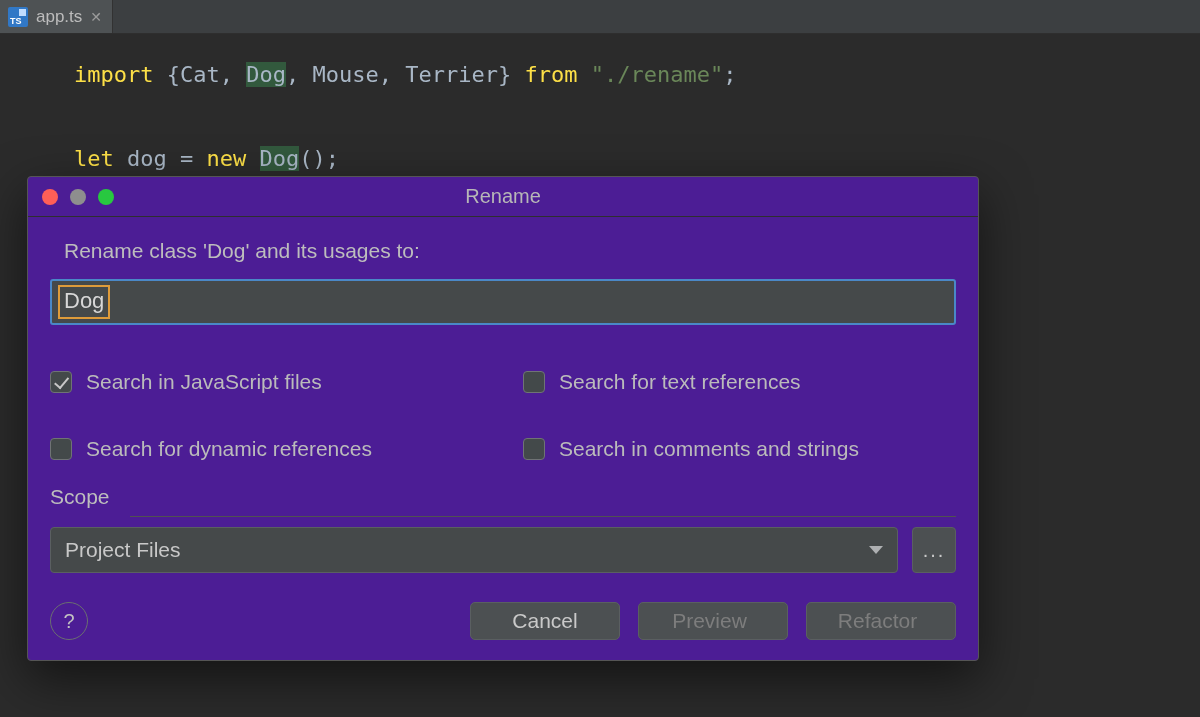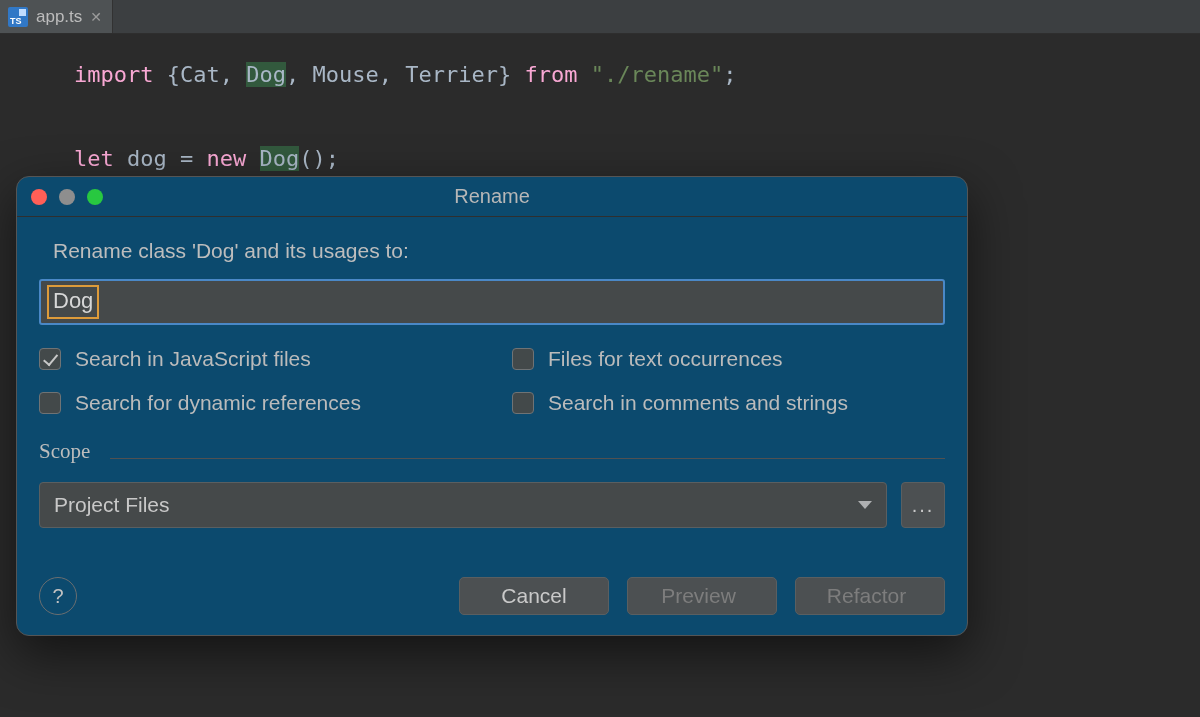--- a/index.html
+++ b/index.html
@@ -48,34 +48,34 @@
   
   .editor {
     background: #2b2b2b;
     padding: 20px 20px 20px 74px;
     font-family: "Menlo","Consolas",monospace;
     font-size: 22px;
     line-height: 42px;
     white-space: pre;
     color: #a9b7c6;
   }
-  .kw { color: #f9a8d4; }
+  .kw { color: #fde047; }
   .id { color: #a9b7c6; }
   .hi { background: #32593d; }
   .str { color: #6a8759; }
   .br { color: #a9b7c6; }
 
   
   .dialog {
     position: absolute;
-    left: 16px; top: 176px;
+    left: 27px; top: 176px;
     width: 952px;
-    background: #0c4a6e;
+    background: #4c1d95;
     border: 1px solid #555;
-    border-radius: 13px;
+    border-radius: 4px;
     box-shadow: 0 18px 50px rgba(0,0,0,.55);
     color: #bbbbbb;
     font-size: 21px;
   }
   .titlebar {
     height: 40px;
     display: flex; align-items: center;
     position: relative;
     border-bottom: 1px solid #2f2f2f;
   }
@@ -104,32 +104,32 @@
     outline:none;
     min-width: 10px;
   }
   .checks {
     display:grid;
     grid-template-columns: 1fr 1fr;
     row-gap: 20px; column-gap: 40px;
     margin-bottom: 24px;
     font-size:21px;
   }
-  .check { display:flex; align-items:center; gap:14px; cursor:pointer;}
+  .check { display:flex; align-items:center; gap:14px; cursor:pointer;margin-top:23px;}
   .cbox {
     width:22px;height:22px;border:1.5px solid #6f7375;border-radius:4px;
     background:#43494a;display:flex;align-items:center;justify-content:center;
     flex:0 0 22px;
   }
   .cbox.checked::after{
     content:""; width:6px;height:12px;border:solid #c8c8c8;border-width:0 2.5px 2.5px 0;
     transform: rotate(40deg) translateY(-1px);
   }
   .scope-label{font-size:21px;color:#bdbdbd;margin-bottom:2px;display:block;}
-  .scope-row{display:flex;align-items:flex-end;gap:14px;margin-bottom:45px;}
+  .scope-row{display:flex;align-items:flex-end;gap:14px;margin-bottom:25px;}
   .select{
     flex:1;display:flex;align-items:center;justify-content:space-between;
     background:#45494a;border:1px solid #5a5f61;border-radius:4px;
     padding:10px 14px;font-size:21px;color:#c8c8c8;
   }
   .sel-caret{
     width:0;height:0;border-left:7px solid transparent;border-right:7px solid transparent;
     border-top:8px solid #aeb0b2;
   }
   .more-btn{
@@ -185,33 +185,33 @@
       <span class="name-input" contenteditable="true" style="">Dog</span>
     </div>
 
     <div class="checks">
       <label class="check">
         <span class="cbox checked"></span>
         <span>Search in JavaScript files</span>
       </label>
       <label class="check">
         <span class="cbox"></span>
-        <span>Files for text occurrences</span>
+        <span>Search for text references</span>
       </label>
       <label class="check">
         <span class="cbox"></span>
         <span>Search for dynamic references</span>
       </label>
       <label class="check">
         <span class="cbox"></span>
         <span>Search in comments and strings</span>
       </label>
     </div>
 
-    <div style="display:flex;align-items:center;gap:4px;font-family:Liberation Serif, serif;">
+    <div style="display:flex;align-items:flex-end;gap:4px;">
       <span class="scope-label">Scope</span>
       <div style="flex:1;border-top:1px solid #515151;margin-left:16px;position:relative;top:6px;"></div>
     </div>
     <div style="height:16px"></div>
 
     <div class="scope-row">
       <div class="select">
         <span>Project Files</span>
         <span class="sel-caret"></span>
       </div>

